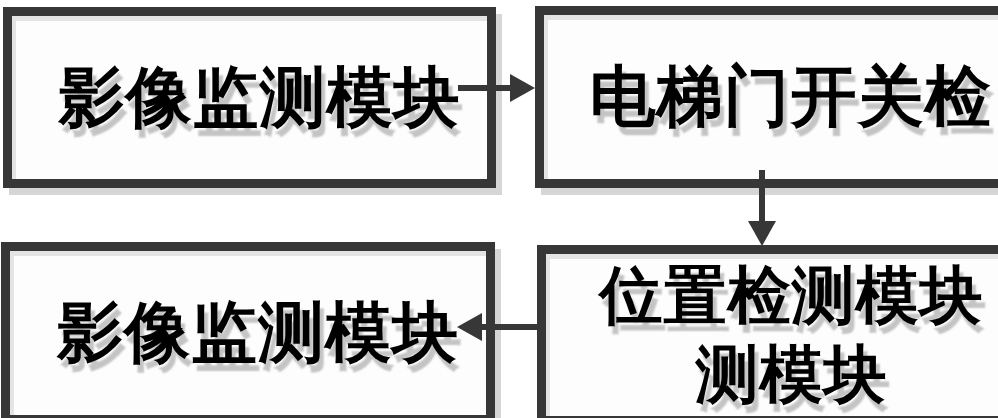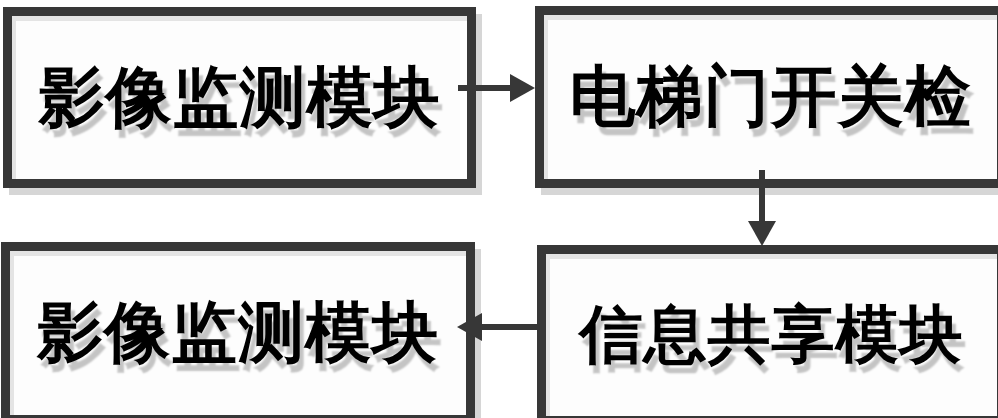--- a/index.html
+++ b/index.html
@@ -14,20 +14,21 @@
   .box {
     position: absolute;
     background: #fdfdfd;
     border: 9px solid #373737;
     box-shadow: 6px 7px 0 #d6d6d6, inset 4px 5px 0 #e4e4e4;
     display: flex;
     align-items: center;
     justify-content: center;
     text-align: center;
     color: #000000;
+    padding-left: 20px;
   }
   .label {
     font-size: 66px;
     font-weight: bold;
     letter-spacing: 1px;
     color: #000000;
     text-shadow: 4px 8px 2px #c4c4c4;
     white-space: nowrap;
     line-height: 1.05;
   }
@@ -69,21 +70,22 @@
   <div class="box" id="box1">
     <div class="label">影像监测模块</div>
   </div>
 
   <div class="box" id="box2">
     <div class="label">电梯门开关检</div>
   </div>
 
   <div class="box" id="box3">
     <div class="label">
-      <span class="ln">信息共享模块</span>
+      <span class="ln">位置检测模块</span>
+      <span class="ln">测模块</span>
     </div>
   </div>
 
   <div class="box" id="box4">
     <div class="label">影像监测模块</div>
   </div>
 
   <div class="line" id="arrow1-line"></div>
   <div class="arrowhead" id="arrow1-head"></div>
 

